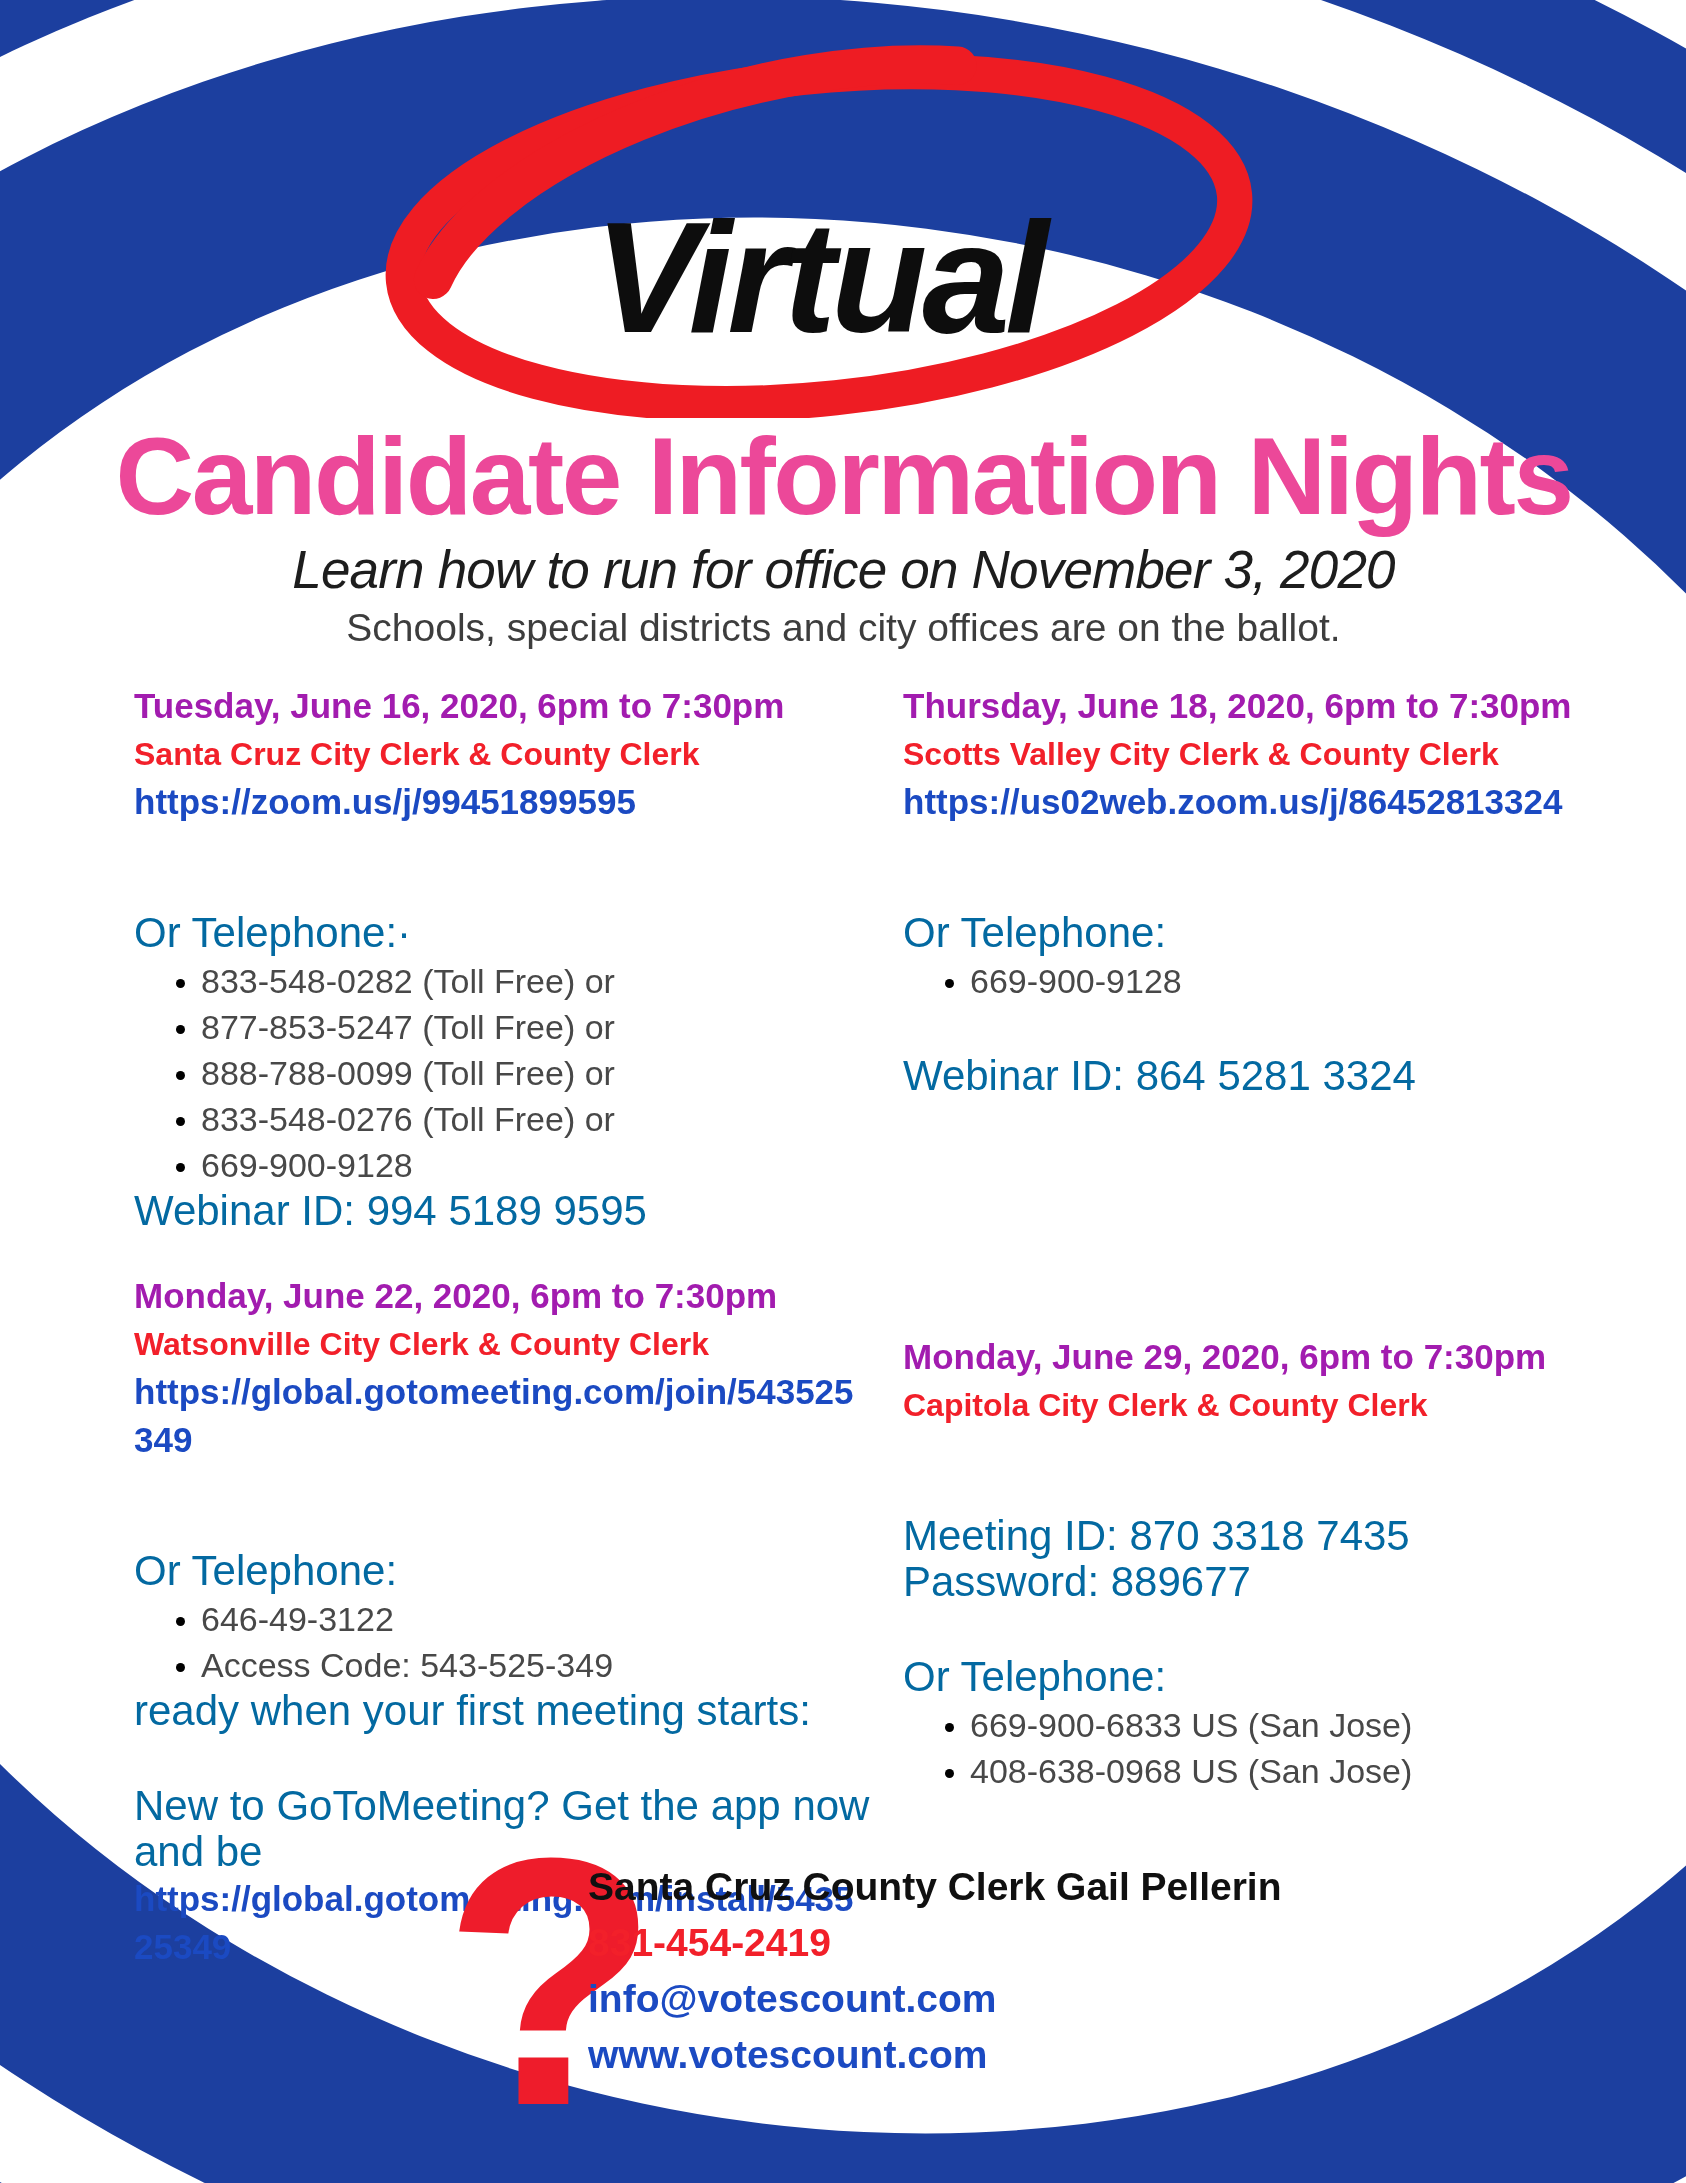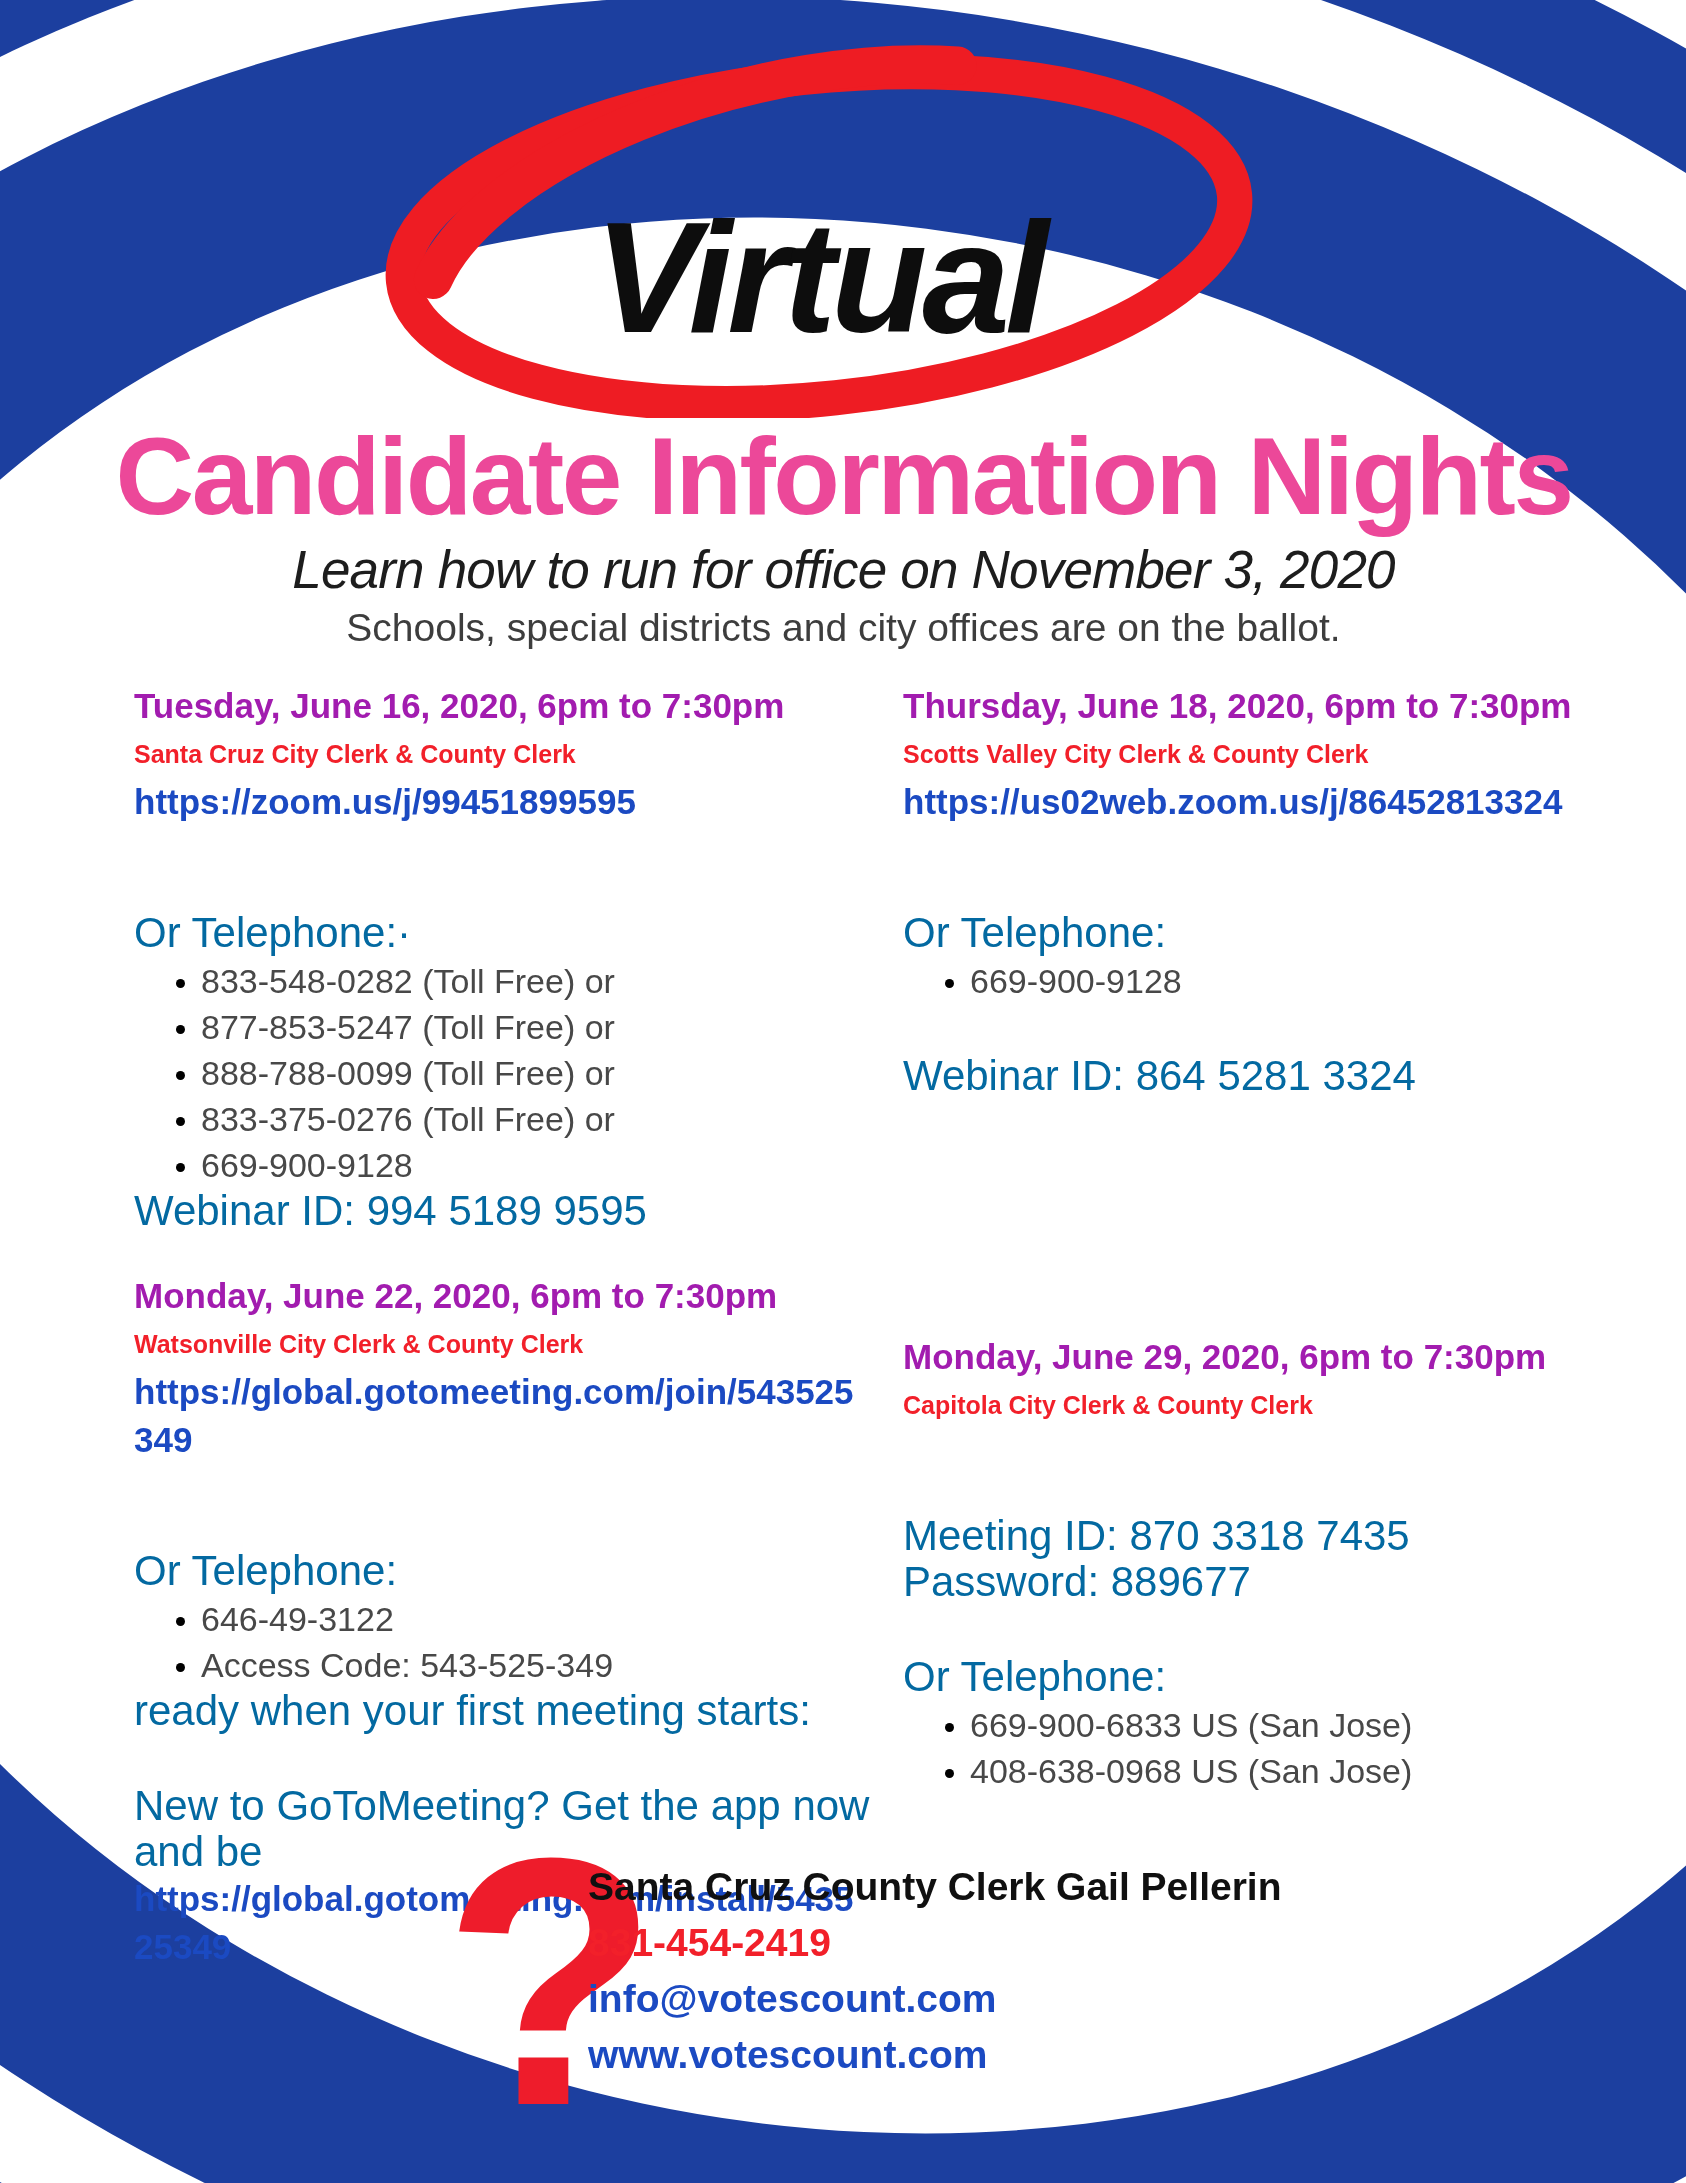--- a/index.html
+++ b/index.html
@@ -34,21 +34,21 @@
     color:#3d3d3d;
   }
 
   .block{position:absolute;}
   .b1{left:134px;top:682px;width:739px;}
   .b2{left:903px;top:682px;width:768px;}
   .b3{left:134px;top:1272px;width:752px;}
   .b4{left:903px;top:1333px;width:777px;}
 
   .l-date{font-size:35px;line-height:48px;font-weight:700;color:#a21caf;}
-  .l-venue{font-size:25px;line-height:48px;font-weight:700;color:#f2202a;}
+  .l-venue{font-size:32px;line-height:48px;font-weight:700;color:#f2202a;}
   .l-link{font-size:35px;line-height:48px;font-weight:700;color:#1b4ac2;text-decoration:none;display:block;}
   .l-body{font-size:42px;line-height:46px;font-weight:400;color:#0369a1;}
   .gap-lg{margin-top:84px;}
   .gap-md{margin-top:49px;}
   ul.phones{margin:1.7px 0 0 0;padding-left:67px;list-style:disc;}
   ul.phones li{font-size:34px;line-height:46px;font-weight:400;color:#484848;}
   ul.phones li::marker{color:#000000;font-size:30px;}
 
   .qmark{
     position:absolute;left:443px;top:1805px;z-index:1;
@@ -91,21 +91,21 @@
 
     <div class="block b1">
       <div class="l-date">Tuesday, June 16, 2020, 6pm to 7:30pm</div>
       <div class="l-venue">Santa Cruz City Clerk &amp; County Clerk</div>
       <a class="l-link" href="#">https://zoom.us/j/99451899595</a>
       <div class="l-body gap-lg">Or Telephone:·</div>
       <ul class="phones">
         <li>833-548-0282 (Toll Free) or</li>
         <li>877-853-5247 (Toll Free) or</li>
         <li>888-788-0099 (Toll Free) or</li>
-        <li>833-375-0276 (Toll Free) or</li>
+        <li>833-548-0276 (Toll Free) or</li>
         <li>669-900-9128</li>
       </ul>
       <div class="l-body">Webinar ID: 994 5189 9595</div>
     </div>
 
     <div class="block b2">
       <div class="l-date">Thursday, June 18, 2020, 6pm to 7:30pm</div>
       <div class="l-venue">Scotts Valley City Clerk &amp; County Clerk</div>
       <a class="l-link" href="#">https://us02web.zoom.us/j/86452813324</a>
       <div class="l-body gap-lg">Or Telephone:</div>

